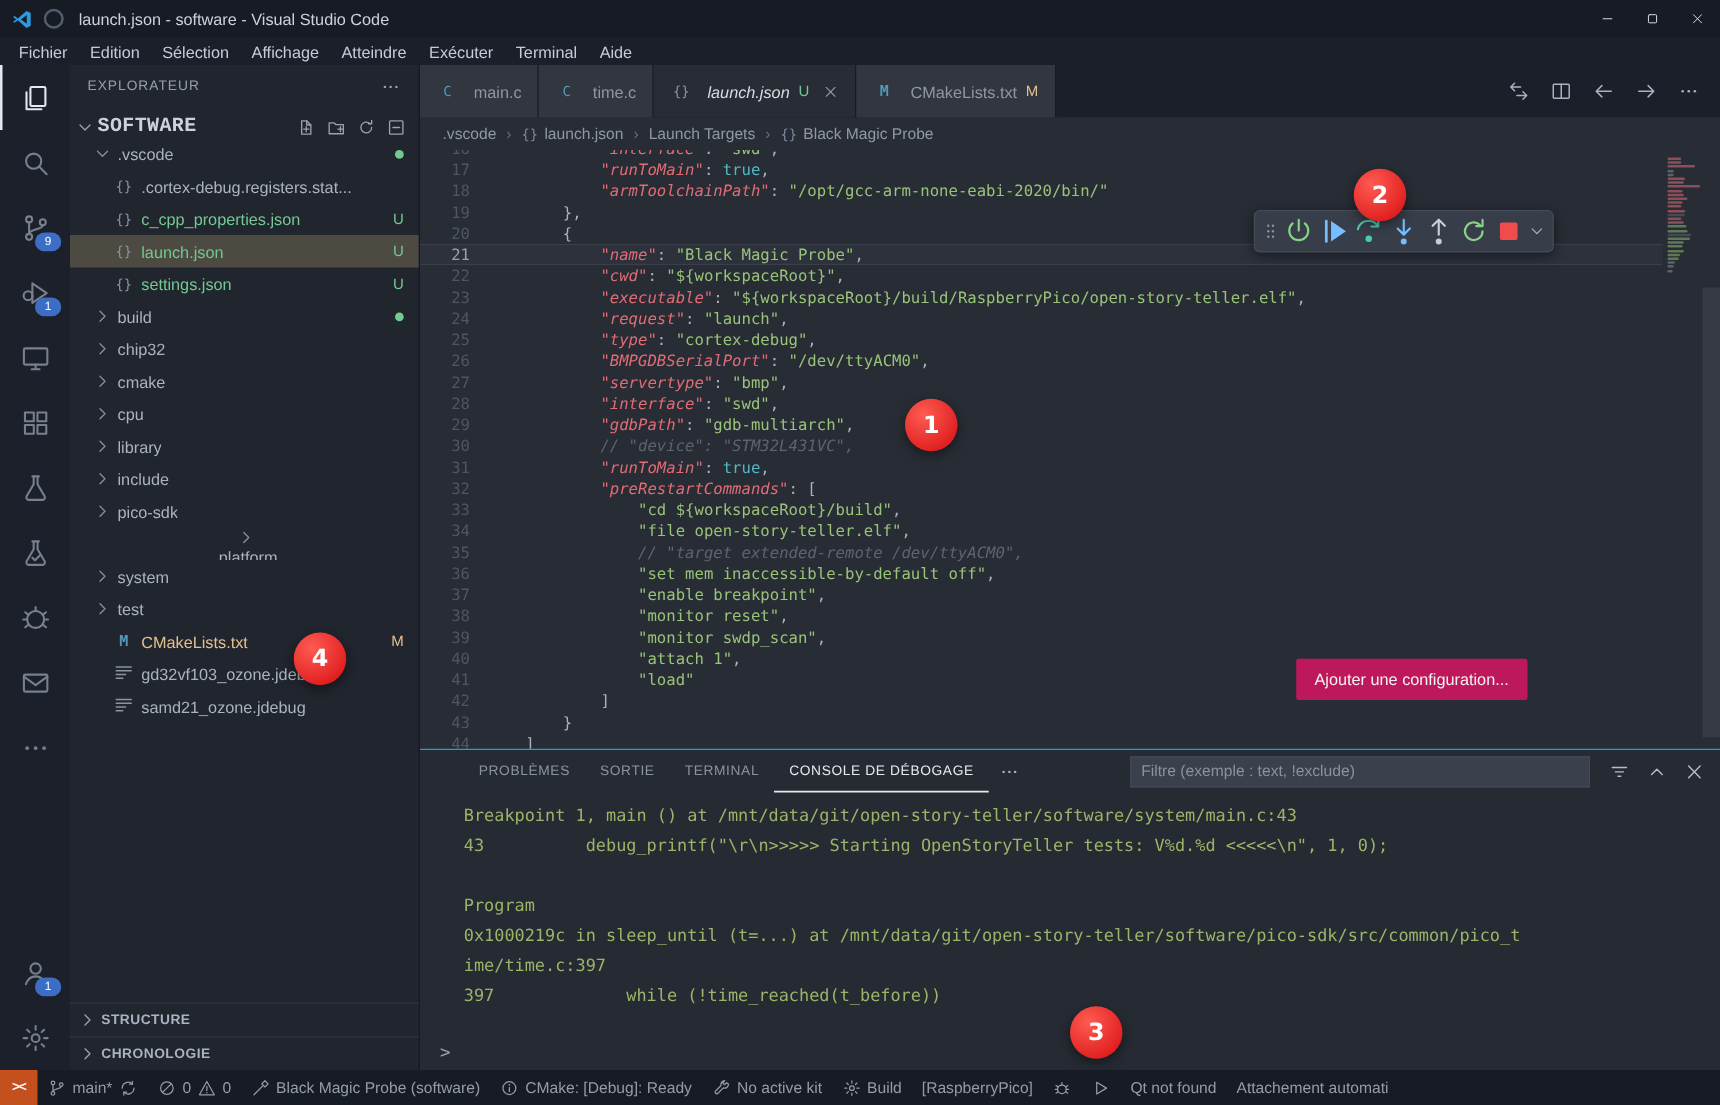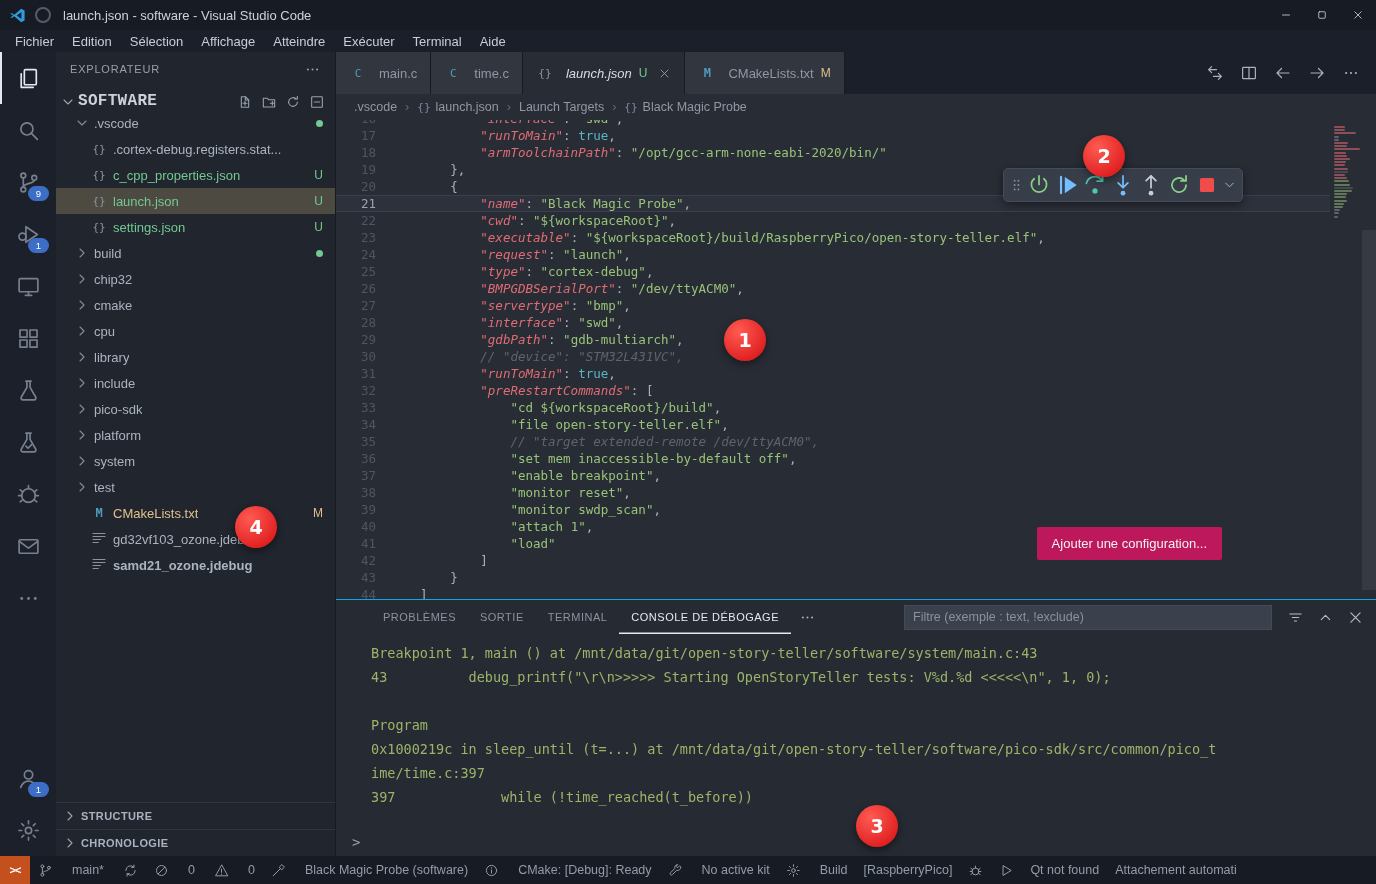--- a/index.html
+++ b/index.html
@@ -117,21 +117,21 @@
   .p-filter::placeholder{color:#8a929f;}
   .p-actions{display:flex;gap:13px;color:#b6bdc9;margin-left:15px;}
   .p-actions .ic{width:17px;height:17px;}
   .console{flex:1;padding:7px 0 0 35px;font-family:"DejaVu Sans Mono",monospace;font-size:13.5px;line-height:24px;color:#9cb469;overflow:hidden;}
   .con-line{white-space:pre;}
   .prompt{height:22px;color:#9aa3b1;font-family:"DejaVu Sans Mono",monospace;font-size:14px;padding-left:16px;flex:0 0 auto;}
 
   
   .statusbar{height:28px;background:#161b24;display:flex;align-items:center;color:#949ca9;font-size:12.5px;flex:0 0 auto;overflow:hidden;}
   .sb-remote{width:30px;height:28px;background:#c4511d;color:#fff;display:flex;align-items:center;justify-content:center;font-size:11px;font-weight:bold;letter-spacing:-1px;flex:0 0 auto;}
-  .sb-item{display:flex;align-items:center;gap:19px;padding:0 8px;height:100%;white-space:nowrap;}
+  .sb-item{display:flex;align-items:center;gap:5px;padding:0 8px;height:100%;white-space:nowrap;}
   .sb-item .ic{width:15px;height:15px;}
 
   .ann{position:absolute;width:42px;height:42px;border-radius:50%;color:#fff;display:flex;align-items:center;justify-content:center;font-size:19px;font-weight:bold;z-index:50;box-shadow:0 3px 9px rgba(0,0,0,.45);font-family:"DejaVu Sans",sans-serif;}
 </style>
 </head>
 <body>
 
 <div class="app">
 
   <div class="titlebar">
@@ -435,21 +435,21 @@
           </div>
           <div class="trow" style="padding-left: 18px;">
             <span class="ic tr-ch">
               <svg viewBox="0 0 24 24" fill="none" stroke="currentColor" stroke-width="1.6" stroke-linecap="round" stroke-linejoin="round">
                 <path d="M9 6l6 6-6 6"></path>
               </svg>
             </span>
             <span class="tlabel">pico-sdk</span>
             <span class="tright"></span>
           </div>
-          <div class="trow" style="padding-left: 18px;">
+          <div class="trow" style="padding-left: 18px; flex-direction: column;">
             <span class="ic tr-ch">
               <svg viewBox="0 0 24 24" fill="none" stroke="currentColor" stroke-width="1.6" stroke-linecap="round" stroke-linejoin="round">
                 <path d="M9 6l6 6-6 6"></path>
               </svg>
             </span>
             <span class="tlabel">platform</span>
             <span class="tright"></span>
           </div>
           <div class="trow" style="padding-left: 18px;">
             <span class="ic tr-ch">
@@ -476,21 +476,21 @@
               <span class="gitletter m">M</span>
             </span>
           </div>
           <div class="trow" style="padding-left: 34px;">
             <span class="fic list"><svg viewBox="0 0 24 24" fill="none" stroke="currentColor" stroke-width="1.6" stroke-linecap="round" stroke-linejoin="round">
                 <path d="M4 6h16M4 10h16M4 14h10M4 18h7"></path>
               </svg></span>
             <span class="tlabel">gd32vf103_ozone.jdebug</span>
             <span class="tright"></span>
           </div>
-          <div class="trow" style="padding-left: 34px; font-weight: bold;">
+          <div class="trow" style="padding-left: 34px;">
             <span class="fic list"><svg viewBox="0 0 24 24" fill="none" stroke="currentColor" stroke-width="1.6" stroke-linecap="round" stroke-linejoin="round">
                 <path d="M4 6h16M4 10h16M4 14h10M4 18h7"></path>
               </svg></span>
             <span class="tlabel">samd21_ozone.jdebug</span>
             <span class="tright"></span>
           </div>
         </div>
       <div class="sb-bottom" id="sb-bottom">
           <div class="sb-bsec">
             <span class="ic">

